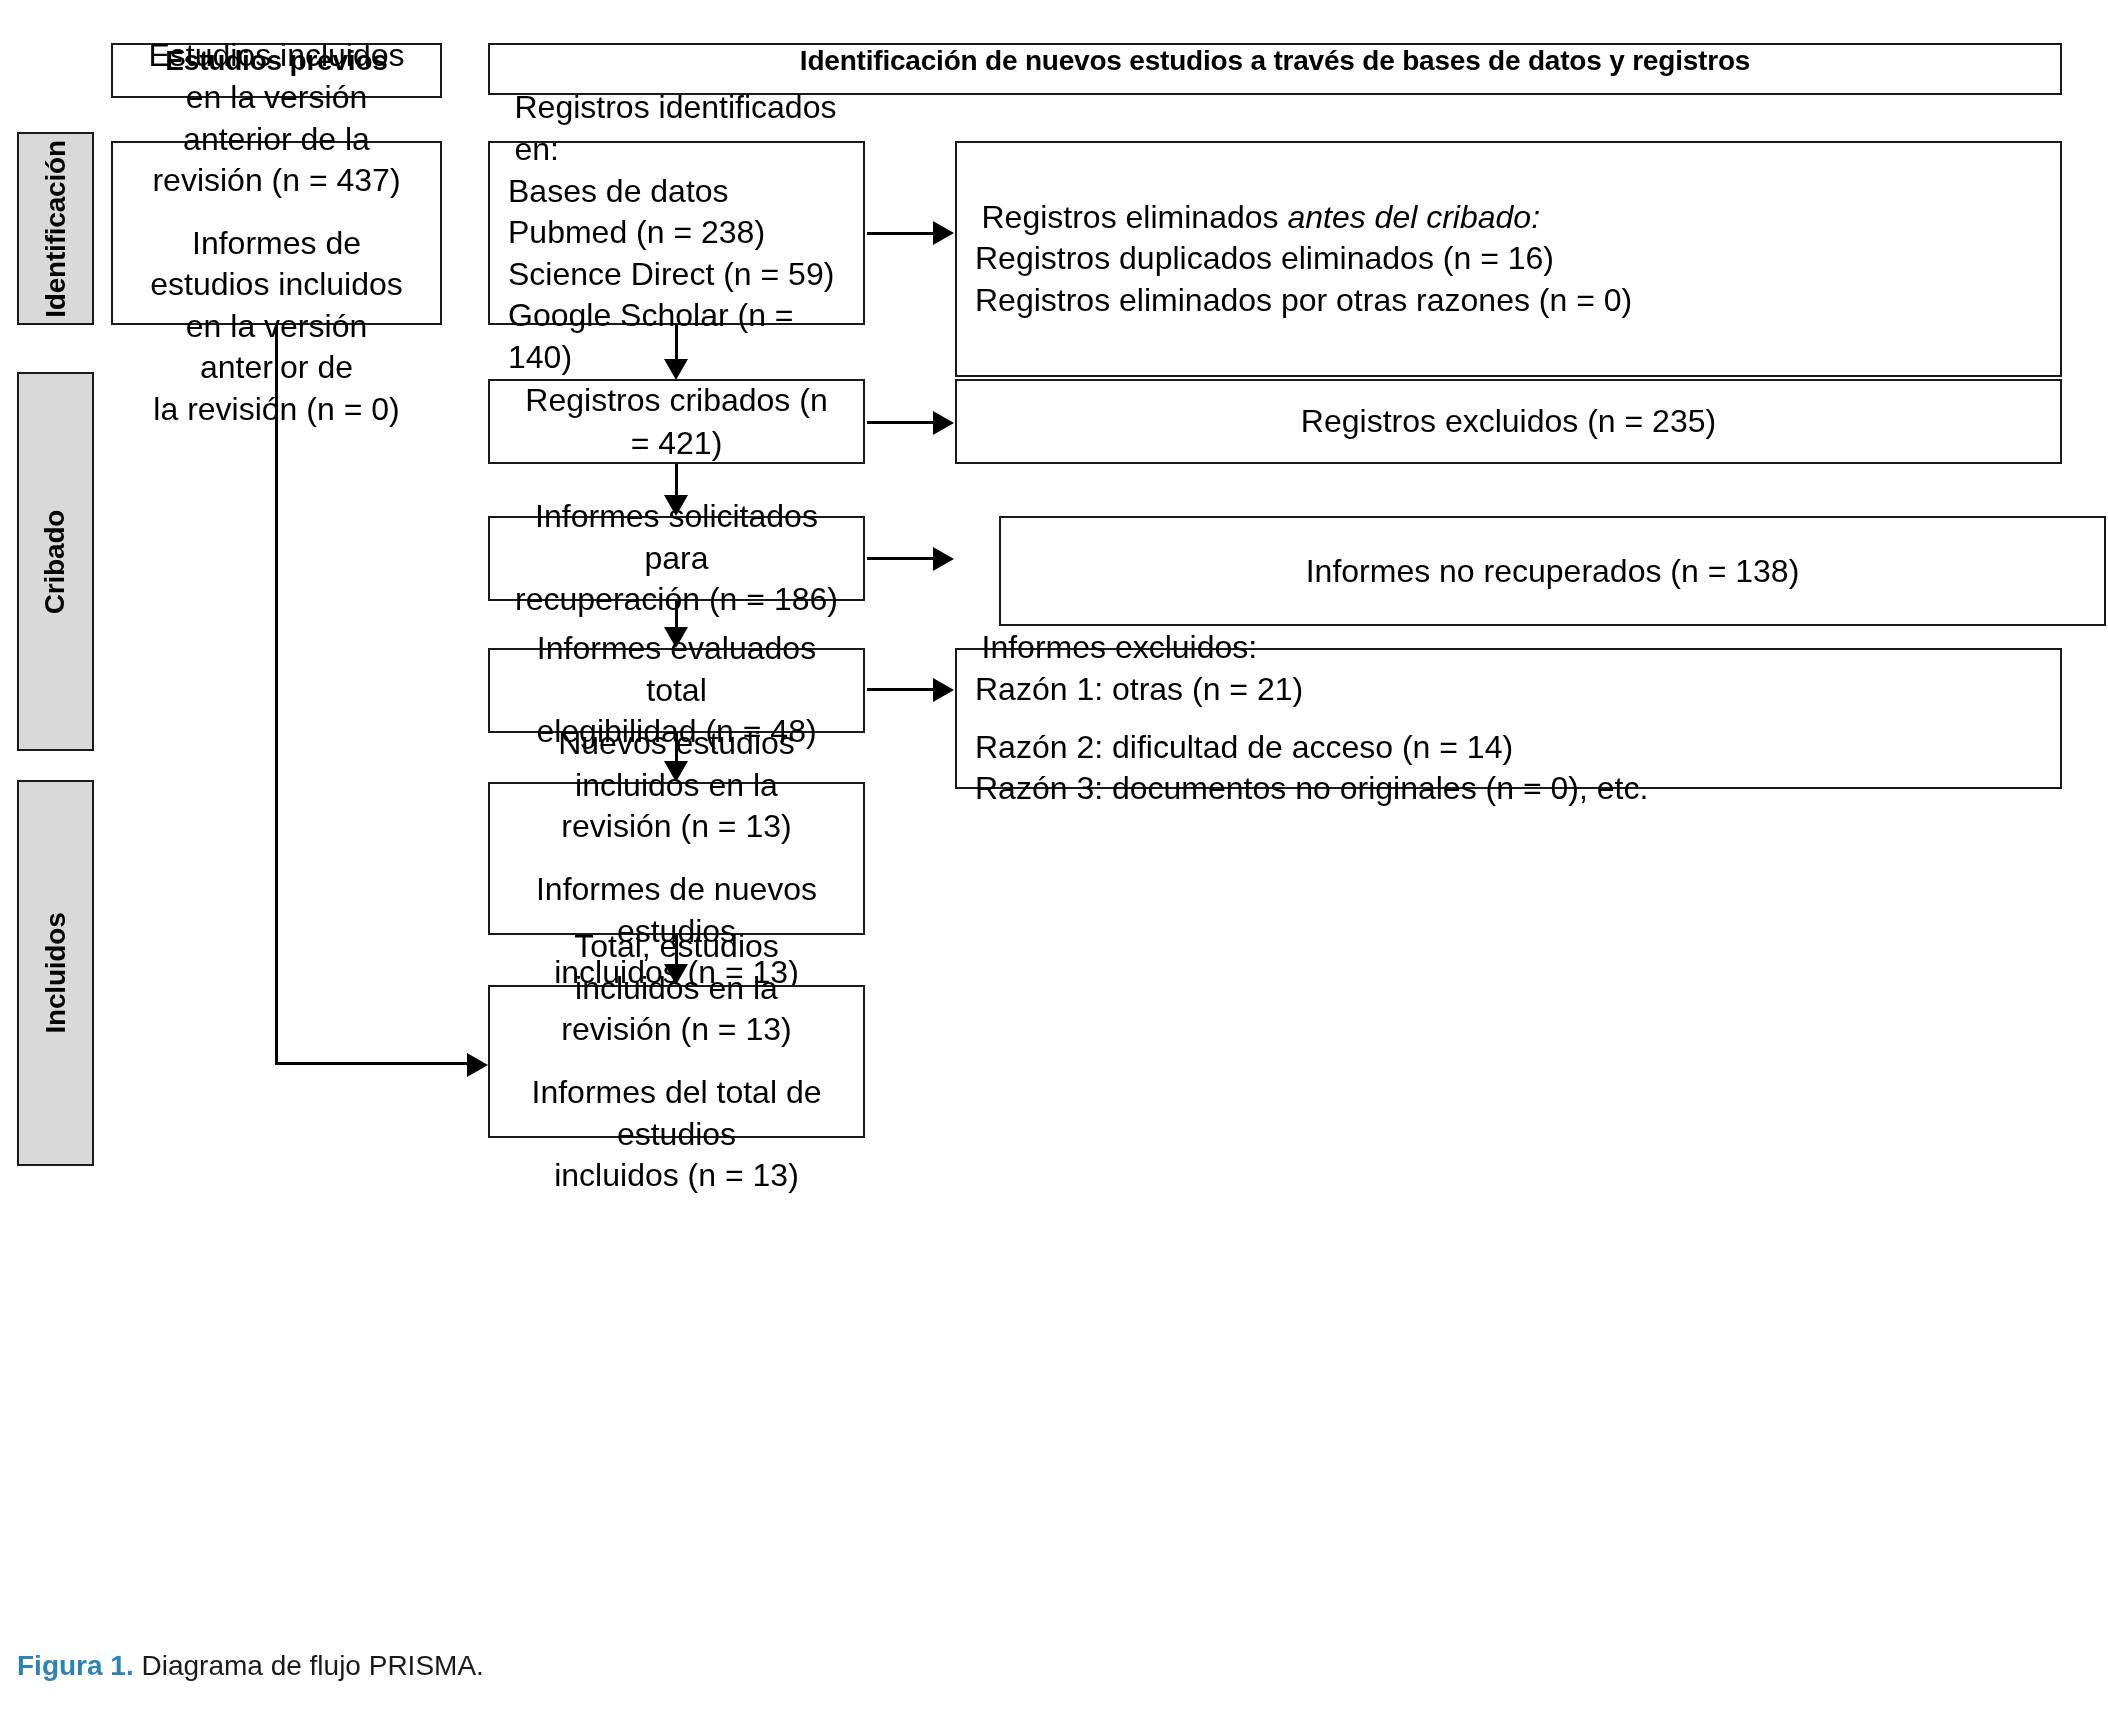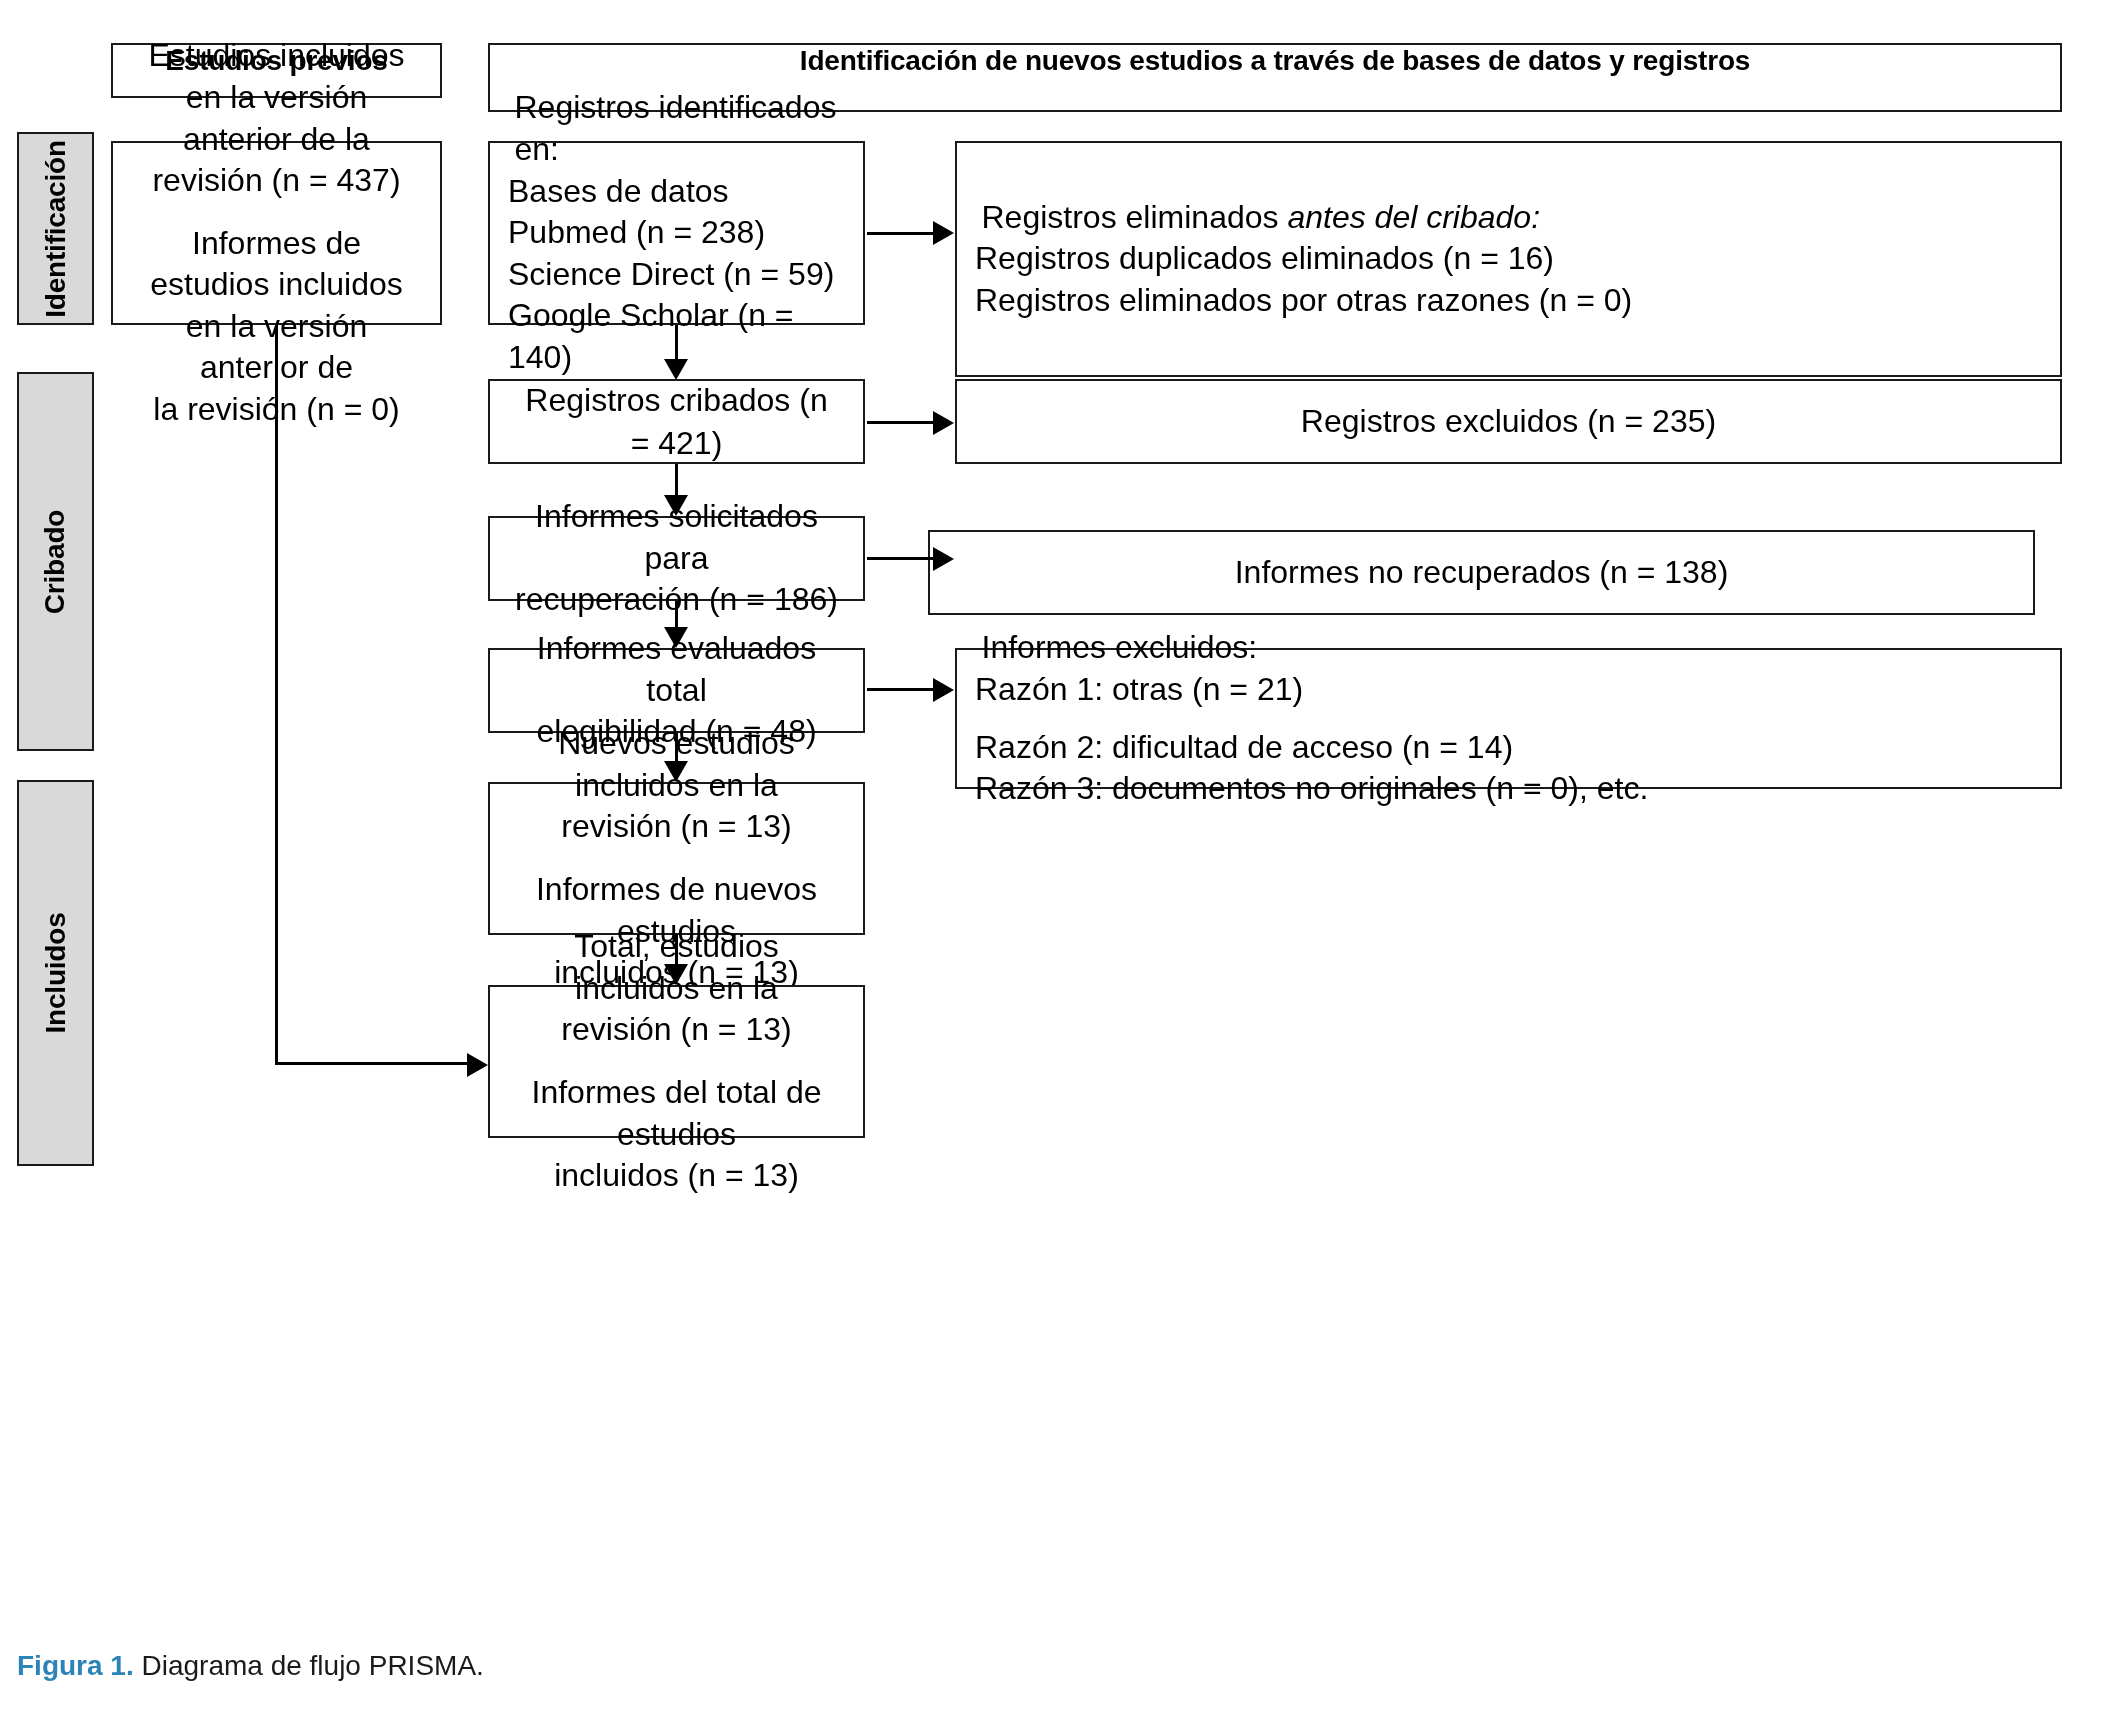--- a/index.html
+++ b/index.html
@@ -109,21 +109,21 @@
 </style>
 </head>
 <body>
 
 <div id="root">
 
   <div class="box header-box" style="left:111px; top:43px; width:331px; height:55px;">
     <span>Estudios previos</span>
   </div>
 
-  <div class="box header-box" style="left:488px; top:43px; width:1574px; height:69px;">
+  <div class="box header-box" style="left:488px; top:43px; width:1574px; height:52px;">
     <span>Identificación de nuevos estudios a través de bases de datos y registros</span>
   </div>
 
   <div class="phase" style="left:17px; top:132px; width:77px; height:193px;">
     <span class="phase-label">Identificación</span>
   </div>
 
   <div class="phase" style="left:17px; top:372px; width:77px; height:379px;">
     <span class="phase-label">Cribado</span>
   </div>
@@ -195,21 +195,21 @@
   <div class="box left-text" style="left:955px; top:141px; width:1107px; height:236px;">
     <div class="para pad-l tight"><span>Registros eliminados </span><span class="ital">antes del cribado:</span></div>
     <div class="para indent tight" style="margin-top:0">Registros duplicados eliminados (n = 16)</div>
     <div class="para indent tight" style="margin-top:0">Registros eliminados por otras razones (n = 0)</div>
   </div>
 
   <div class="box center-text" style="left:955px; top:379px; width:1107px; height:85px;">
     <div class="para pad-lr">Registros excluidos (n = 235)</div>
   </div>
 
-  <div class="box center-text" style="left:928px; top:516px; width:1107px; height:85px;margin-top:14px;">
+  <div class="box center-text" style="left:999px; top:516px; width:1107px; height:110px;">
     <div class="para pad-lr">Informes no recuperados (n = 138)</div>
   </div>
 
   <div class="box left-text" style="left:955px; top:648px; width:1107px; height:141px;">
     <div class="para pad-l tight">Informes excluidos:</div>
     <div class="para indent tight" style="margin-top:0">Razón 1: otras (n = 21)</div>
     <div class="para indent tight" style="margin-top:16px">Razón 2: dificultad de acceso (n = 14)</div>
     <div class="para indent tight" style="margin-top:0">Razón 3: documentos no originales (n = 0), etc.</div>
   </div>
 

